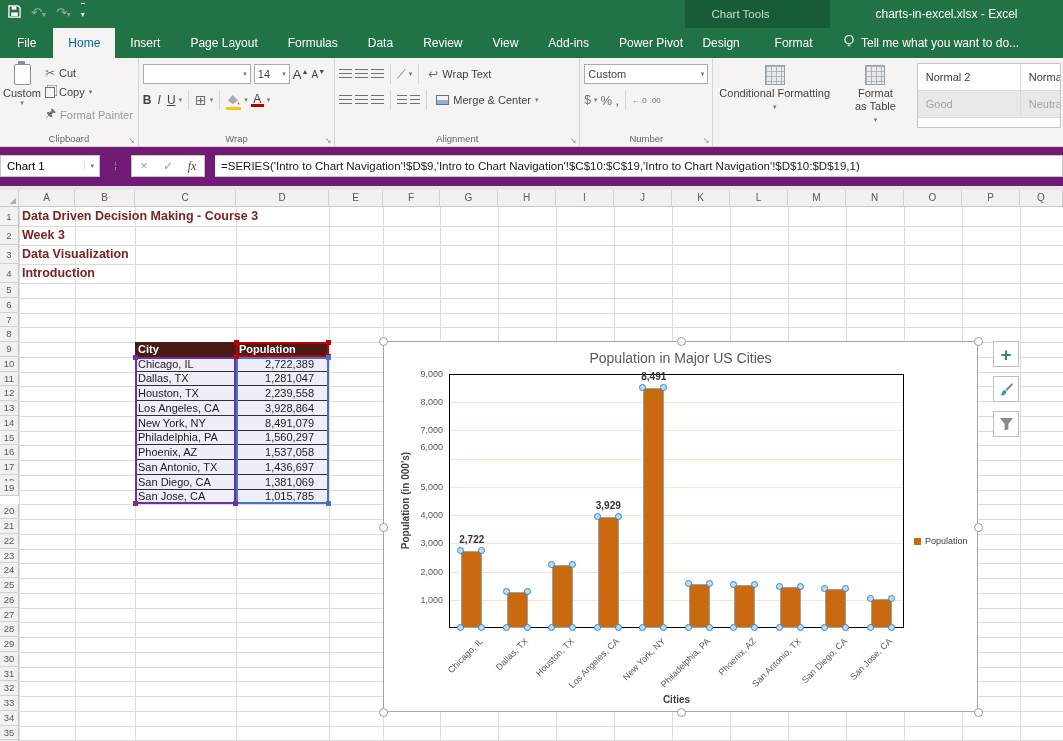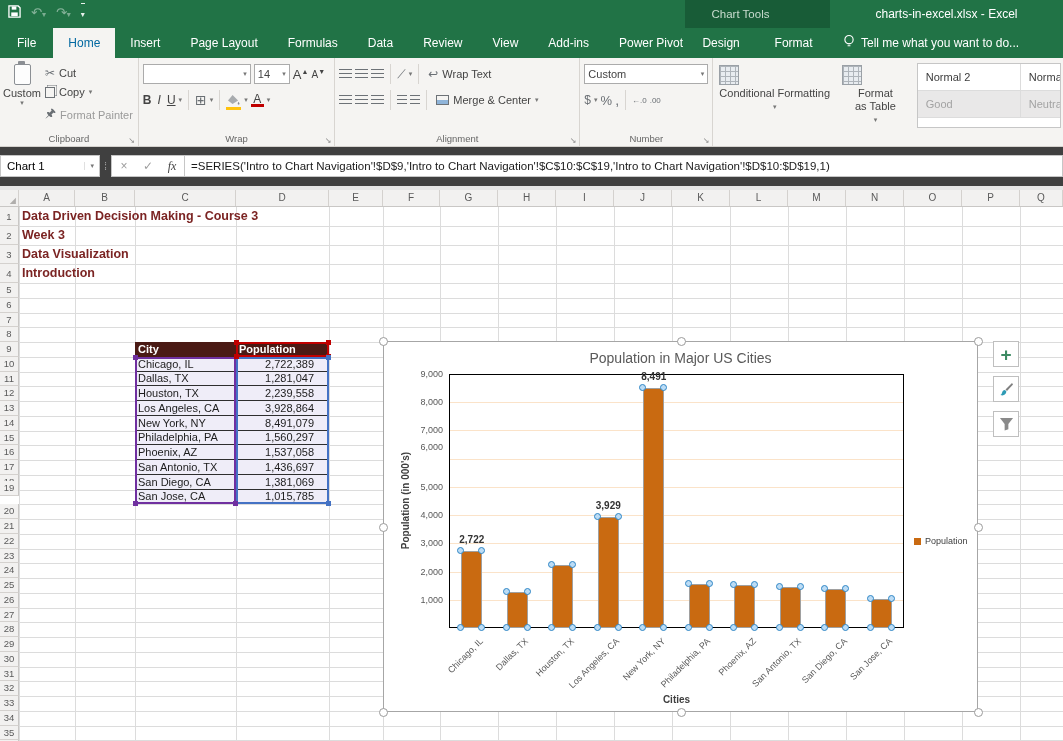--- a/index.html
+++ b/index.html
@@ -46,28 +46,28 @@
   .bars { width:13px; height:10px; background:repeating-linear-gradient(to bottom,#6d7277 0 1.5px,transparent 1.5px 4px); }
   .bars.short { width:10px; }
   .seph { width:1px; height:20px; background:#d8d5d1; margin:0 3px; }
   .bigA { font-size:13px; color:#444; }
   .smallA { font-size:10px; color:#444; }
   .cellstyle-gallery { border:1px solid #c6c6c6; background:#fff; display:grid;
     grid-template-columns:103px 103px; grid-auto-rows:27px; overflow:hidden; width:170px; }
   .cellstyle { border-right:1px solid #dcdcdc; border-bottom:1px solid #dcdcdc; font-size:11px;
     display:flex; align-items:center; padding-left:8px; background:#fff; color:#3c3c3c; }
   .cellstyle.disabled { background:#e9e8e8; color:#a3a3a3; }
-  .twoLineBtn { display:flex; flex-direction:column; font-size:11px; line-height:13px;
+  .twoLineBtn { display:flex; flex-direction:column; align-items:center; font-size:11px; line-height:13px;
     padding:2px 4px; color:#444; text-align:center; }
   .mini-grid { width:20px; height:20px; margin-bottom:2px;
     background:linear-gradient(#aeb4ba 1px,transparent 1px),linear-gradient(90deg,#aeb4ba 1px,transparent 1px),#e8ecf0;
     background-size:5px 5px; border:1px solid #9aa0a6; }
 
   
-  .formulabar { height:39px; background:#404040; display:flex; align-items:center; padding:5px 0 6px 0; gap:0; }
+  .formulabar { height:39px; background:#701a75; display:flex; align-items:center; padding:5px 0 6px 0; gap:10px; }
   .namebox { width:100px; height:22px; background:#fff; border:1px solid #c6c6c6; display:flex;
     align-items:center; font-size:11.5px; padding-left:6px; justify-content:space-between; }
   .namebox .dd { padding:0 5px; border-left:1px solid #e0e0e0; }
   .fx-dots { color:#9a9a9a; font-size:11px; padding:0 4px; }
   .fbtns { height:22px; background:#fff; border:1px solid #c6c6c6; display:flex; align-items:center; }
   .fbtn { width:24px; text-align:center; font-size:12px; color:#9d9d9d; }
   .fbtn.fx { color:#444; font-style:italic; font-family:"Liberation Serif","DejaVu Serif",serif; }
   .formula-input { flex:1; height:22px; background:#fff; border:1px solid #c6c6c6; border-left:none;
     font-size:11.5px; color:#1a1a1a; display:flex; align-items:center; padding-left:6px; white-space:nowrap; overflow:hidden; }
 

